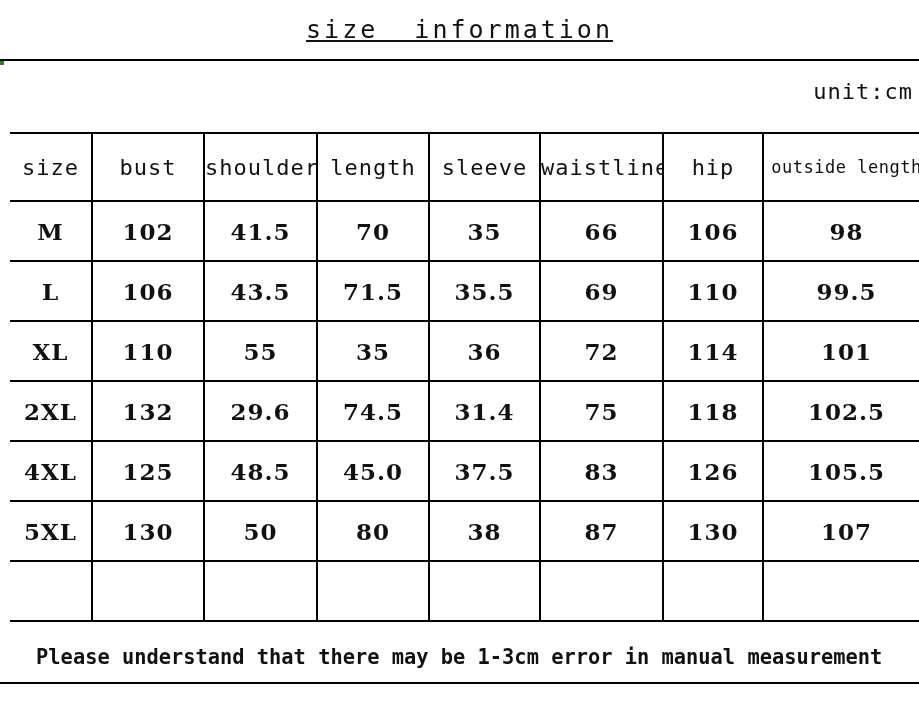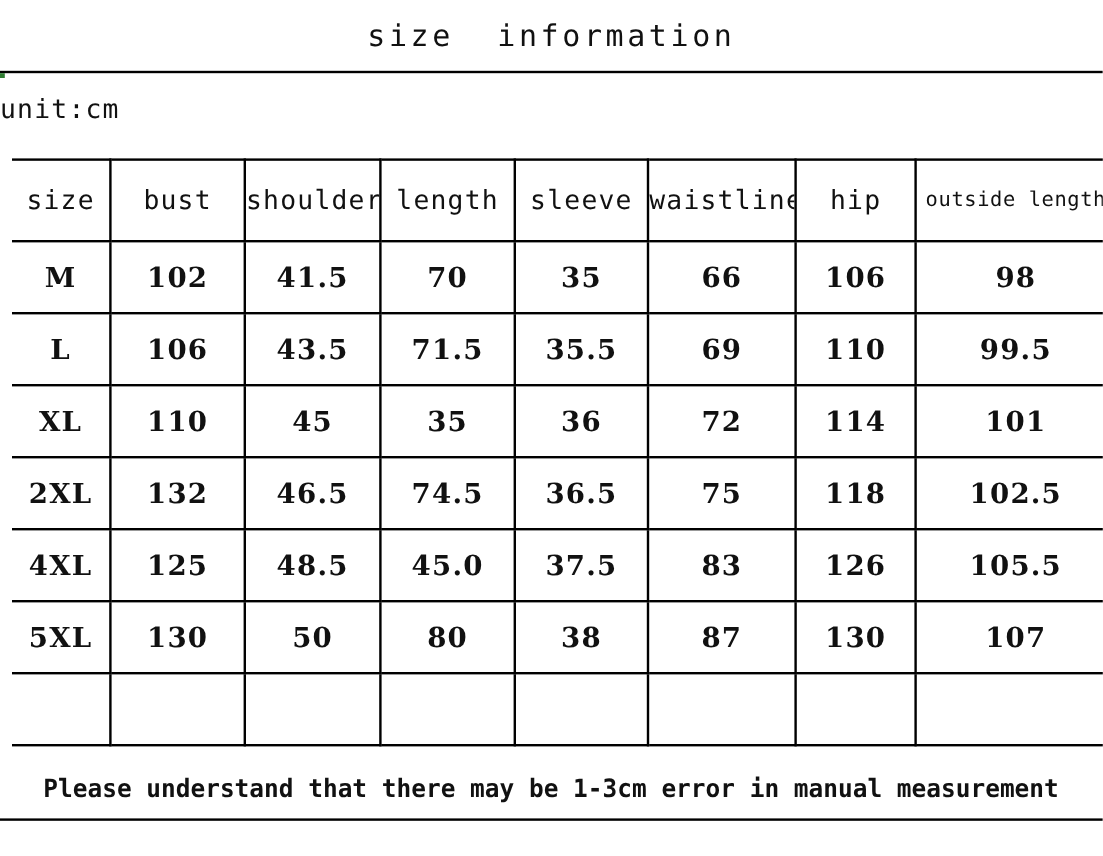--- a/index.html
+++ b/index.html
@@ -33,30 +33,31 @@
     align-items: center;
     justify-content: center;
     position: relative;
   }
   .title-text {
     font-family: "DejaVu Sans Mono", "Liberation Mono", monospace;
     font-size: 25px;
     letter-spacing: 3px;
     color: #111;
     white-space: pre;
+    text-decoration: underline;
   }
 
   
   .unit-band {
     height: 61px;
     width: 919px;
     box-sizing: border-box;
     display: flex;
     align-items: center;
-    justify-content: flex-start;
+    justify-content: flex-end;
     padding-right: 6px;
     position: relative;
   }
   .unit-text {
     font-family: "DejaVu Sans Mono", "Liberation Mono", monospace;
     font-size: 22px;
     letter-spacing: 1px;
     color: #111;
     white-space: pre;
   }
@@ -190,33 +191,33 @@
         <td>43.5</td>
         <td>71.5</td>
         <td>35.5</td>
         <td>69</td>
         <td>110</td>
         <td>99.5</td>
       </tr>
       <tr>
         <td>XL</td>
         <td>110</td>
-        <td>45</td>
+        <td>55</td>
         <td>35</td>
         <td>36</td>
         <td>72</td>
         <td>114</td>
         <td>101</td>
       </tr>
       <tr>
         <td>2XL</td>
         <td>132</td>
-        <td>46.5</td>
+        <td>29.6</td>
         <td>74.5</td>
-        <td>36.5</td>
+        <td>31.4</td>
         <td>75</td>
         <td>118</td>
         <td>102.5</td>
       </tr>
       <tr>
         <td>4XL</td>
         <td>125</td>
         <td>48.5</td>
         <td>45.0</td>
         <td>37.5</td>

